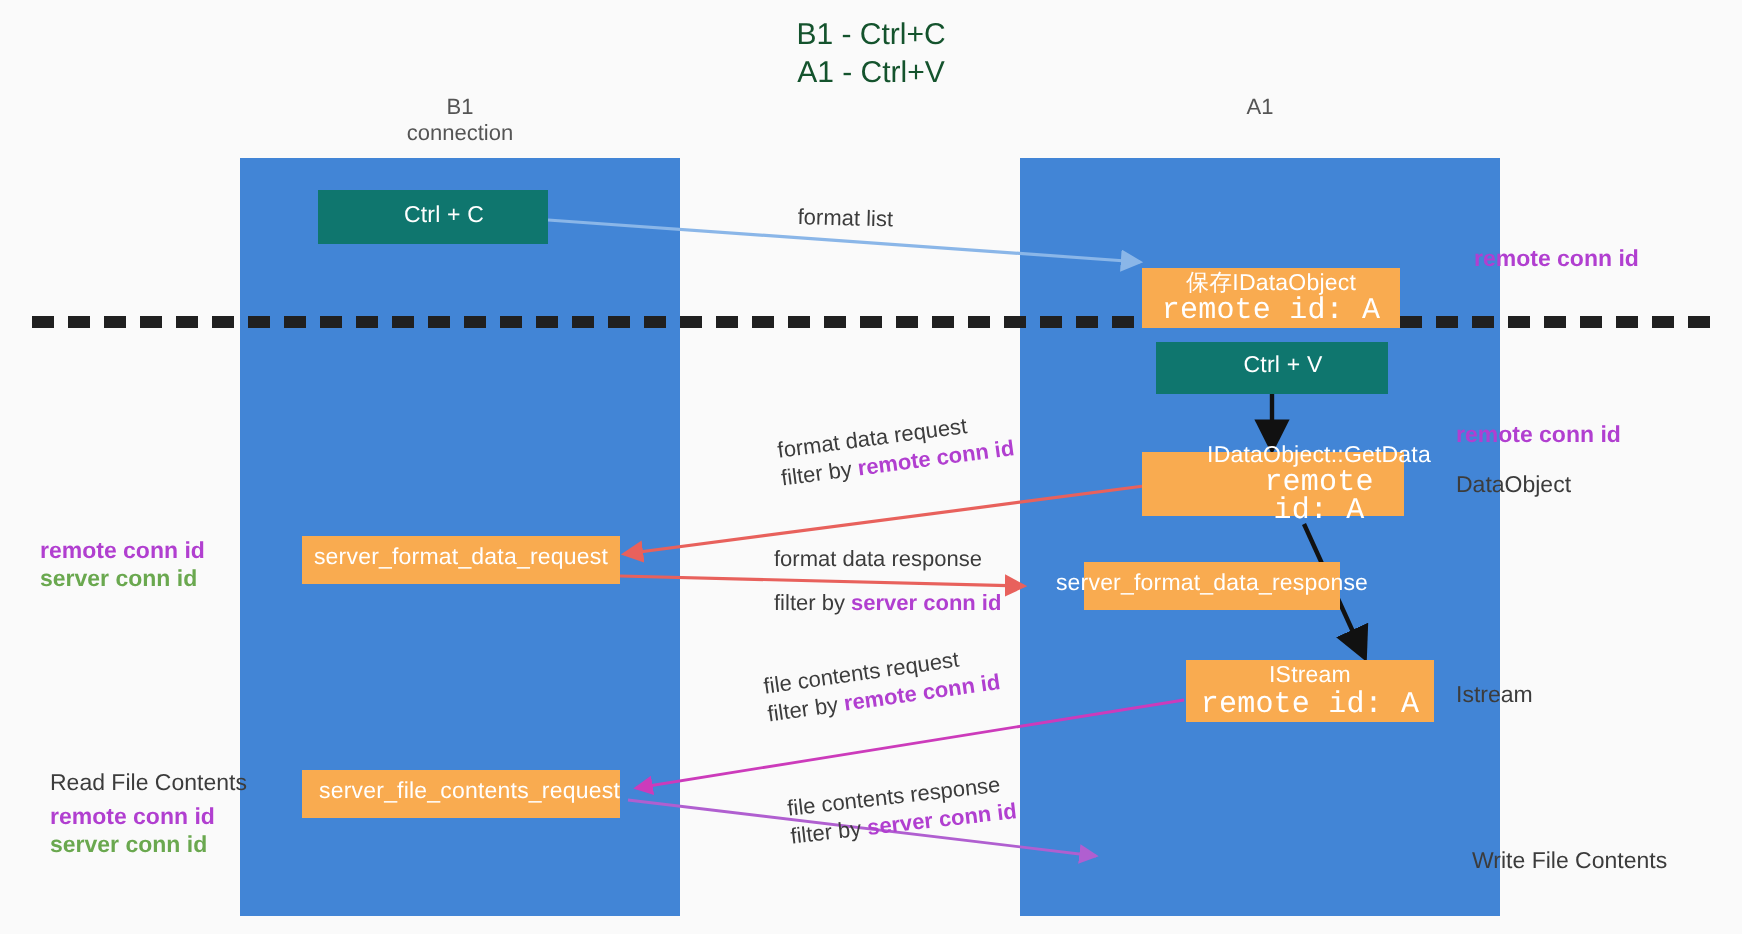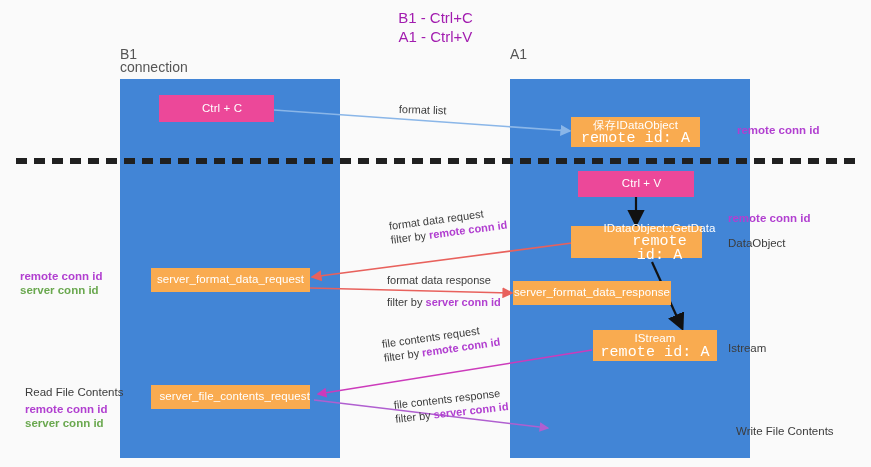--- a/index.html
+++ b/index.html
@@ -12,42 +12,42 @@
     color:#3c3c3c;
   }
   #stage{position:absolute;left:0;top:0;width:871px;height:467px;}
   .abs{position:absolute;}
 
   
   .title{
     left:0;top:8px;width:871px;
     text-align:center;
     font-size:15px;line-height:19px;
-    color:#a21caf;
+    color:#14532d;
   }
 
   
   .lane-head{
-    text-align:left;font-size:14px;line-height:13px;color:#555;
+    text-align:center;font-size:11px;line-height:13px;color:#555;
   }
 
   
   .lane{background:#4285d6;}
 
   
   .box{
     box-sizing:border-box;
     display:flex;flex-direction:column;
     align-items:center;justify-content:center;
     color:#ffffff;
     font-size:11.5px;line-height:13.5px;
     text-align:center;
     letter-spacing:.1px;
   }
-  .box.green{background:#ec4899;padding-left:11px;}
+  .box.green{background:#0f766e;padding-left:11px;}
   .box.orange{background:#f9ab50;}
   .box .l2{font-size:15px;font-family:Liberation Mono, monospace;}
 
   
   .side{font-size:11.5px;line-height:14px;color:#3c3c3c;}
   .kw-remote{color:#b13fd0;font-weight:bold;}
   .kw-server-green{color:#6aa84f;font-weight:bold;}
   .kw-server-purple{color:#b13fd0;font-weight:bold;}
 
   
@@ -113,39 +113,39 @@
 
     <line x1="314" y1="400" x2="548" y2="428" stroke="#b05fd0" stroke-width="1.4" marker-end="url(#ah-purple)"></line>
 
     <line x1="16" y1="161" x2="858" y2="161" stroke="#202020" stroke-width="6" stroke-dasharray="11 7"></line>
   </svg>
 
   <div class="abs box green" style="left:159px;top:95px;width:115px;height:27px;">
     <div>Ctrl + C</div>
   </div>
 
-  <div class="abs box orange" style="left:571px;top:117px;width:129px;height:30px;">
+  <div class="abs box orange" style="left:571px;top:134px;width:129px;height:30px;">
     <div>保存IDataObject</div>
     <div class="l2">remote id: A</div>
   </div>
 
   <div class="abs box green" style="left:578px;top:171px;width:116px;height:26px;">
     <div>Ctrl + V</div>
   </div>
 
   <div class="abs box orange" style="left:571px;top:226px;width:131px;height:32px;padding-left:46px;">
     <div>IDataObject::GetData</div>
     <div class="l2">remote id: A</div>
   </div>
 
   <div class="abs box orange" style="left:151px;top:268px;width:159px;height:24px;">
     <div>server_format_data_request</div>
   </div>
 
-  <div class="abs box orange" style="left:513px;top:281px;width:158px;height:24px;">
+  <div class="abs box orange" style="left:542px;top:281px;width:128px;height:24px;">
     <div>server_format_data_response</div>
   </div>
 
   <div class="abs box orange" style="left:593px;top:330px;width:124px;height:31px;">
     <div>IStream</div>
     <div class="l2">remote id: A</div>
   </div>
 
   <div class="abs box orange" style="left:151px;top:385px;width:159px;height:24px;align-items:flex-end;">
     <div>server_file_contents_request</div>

